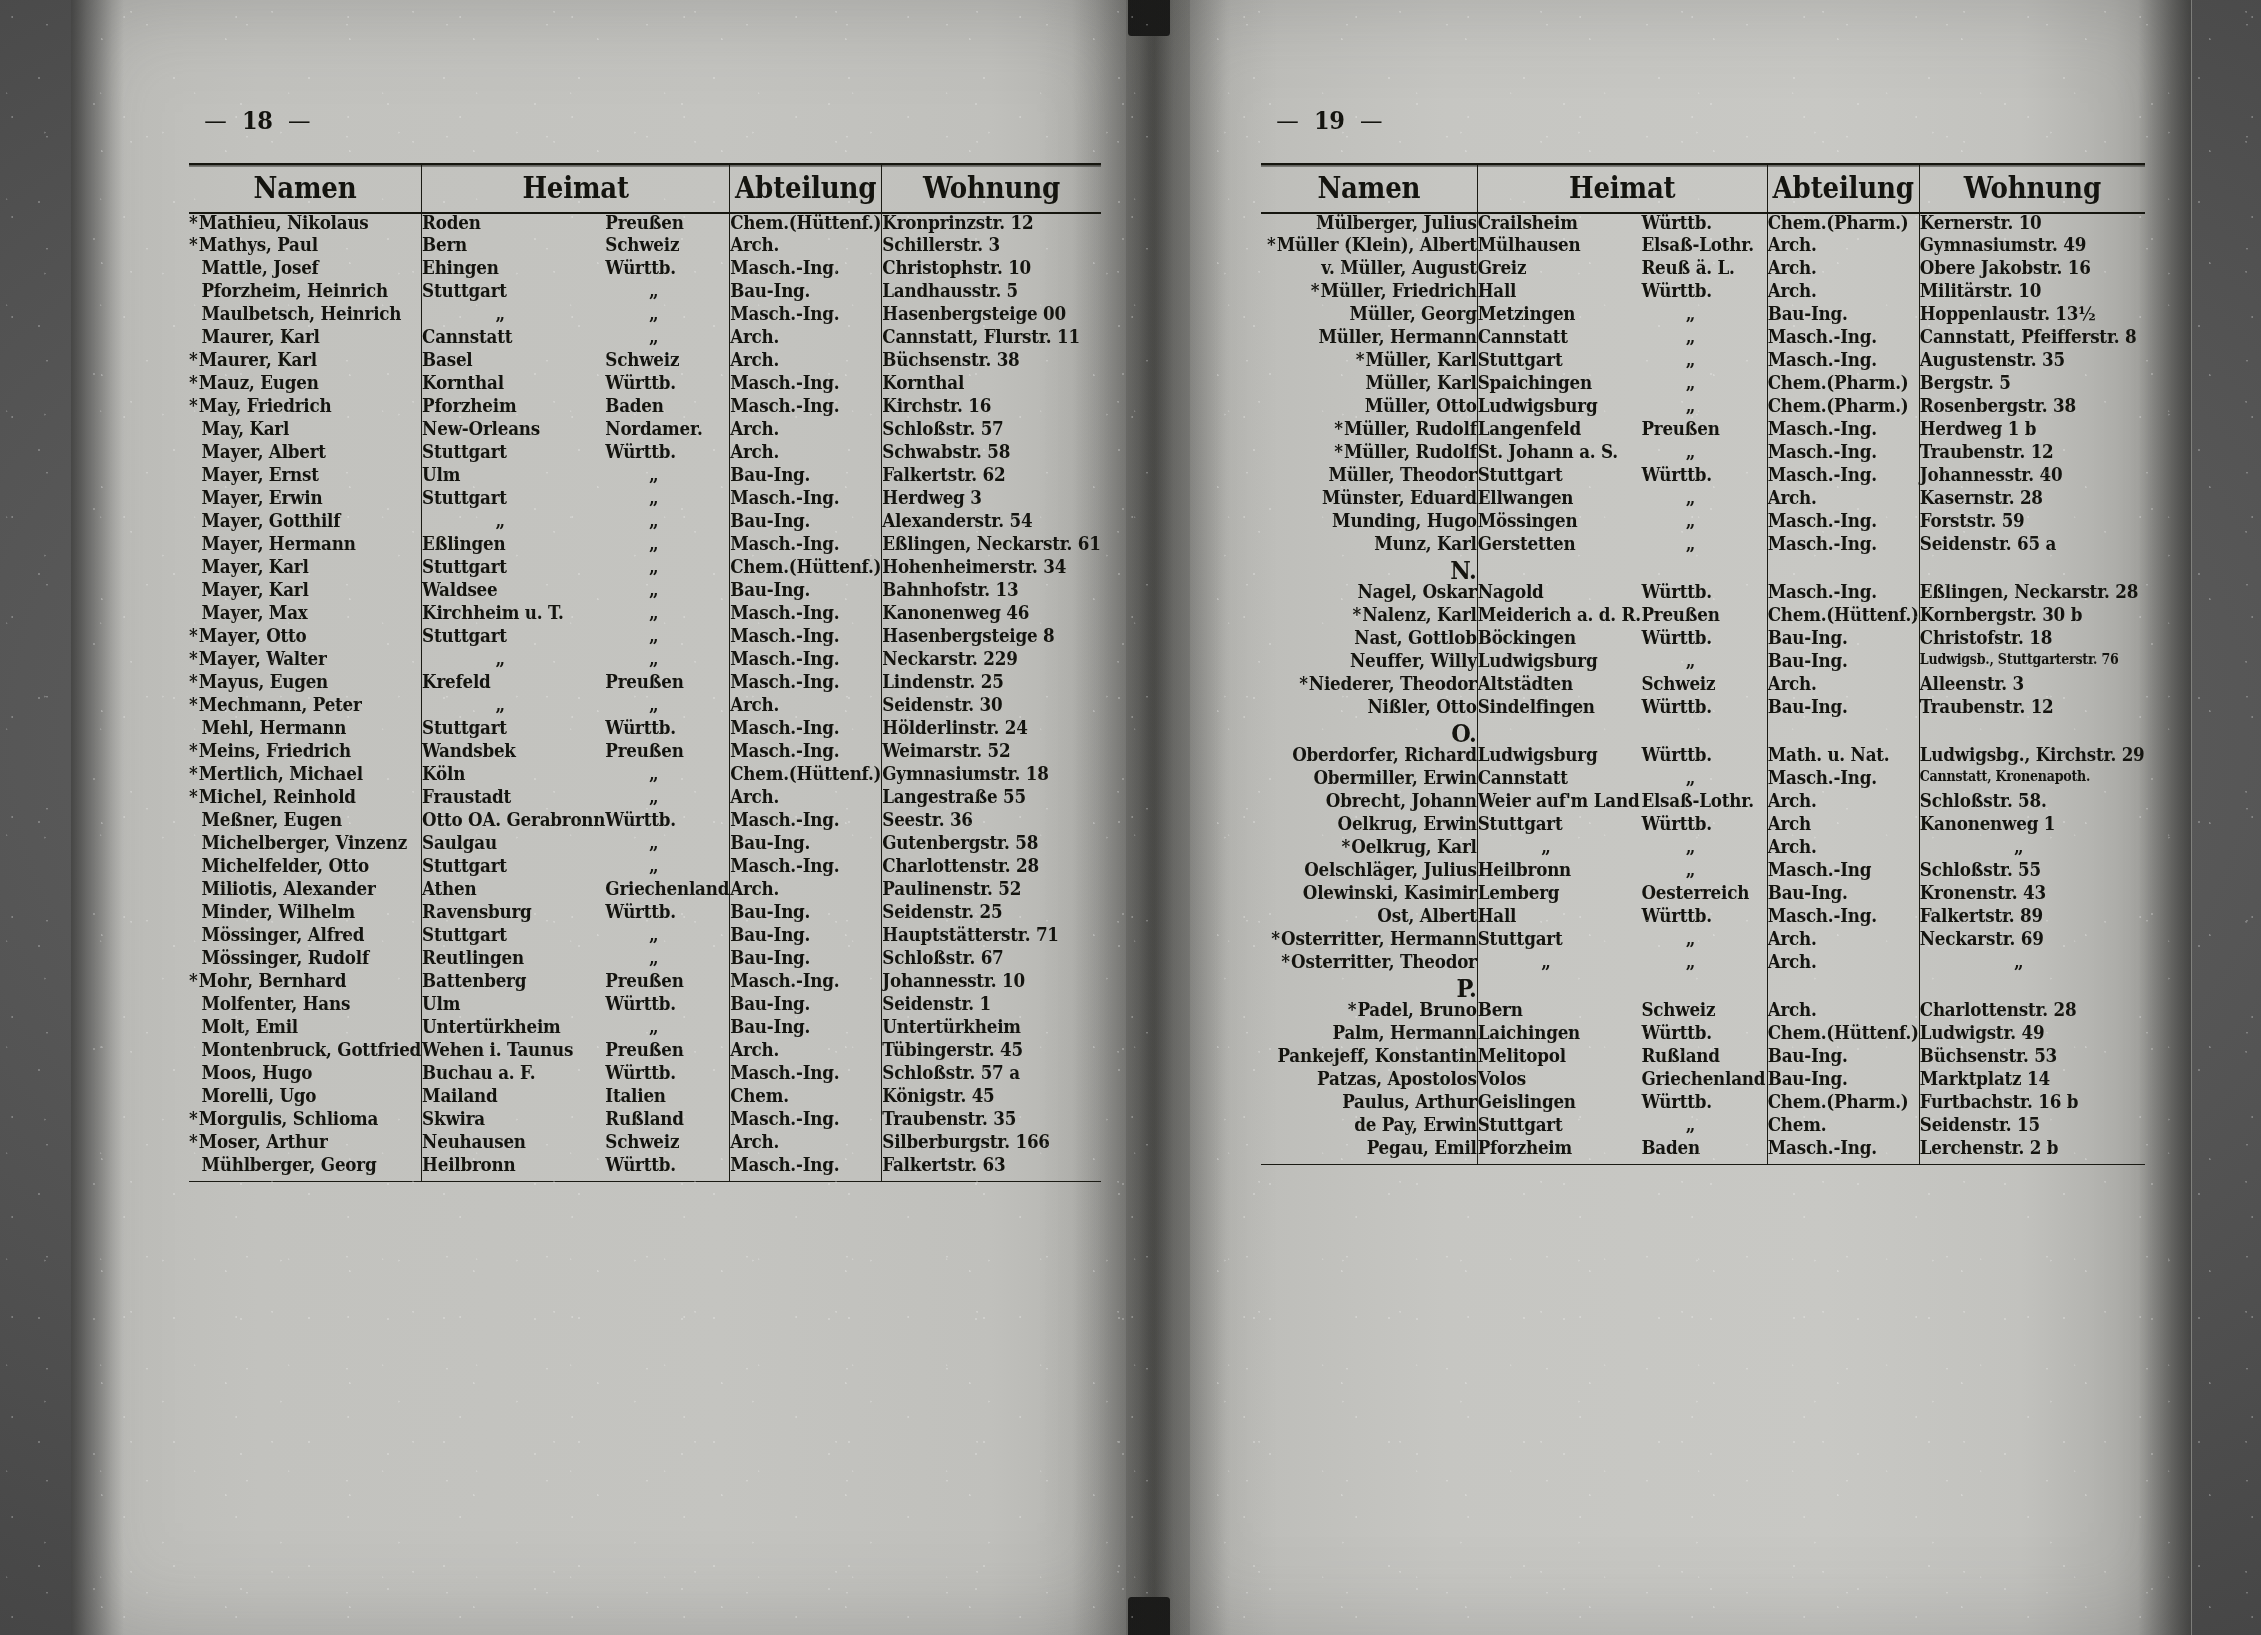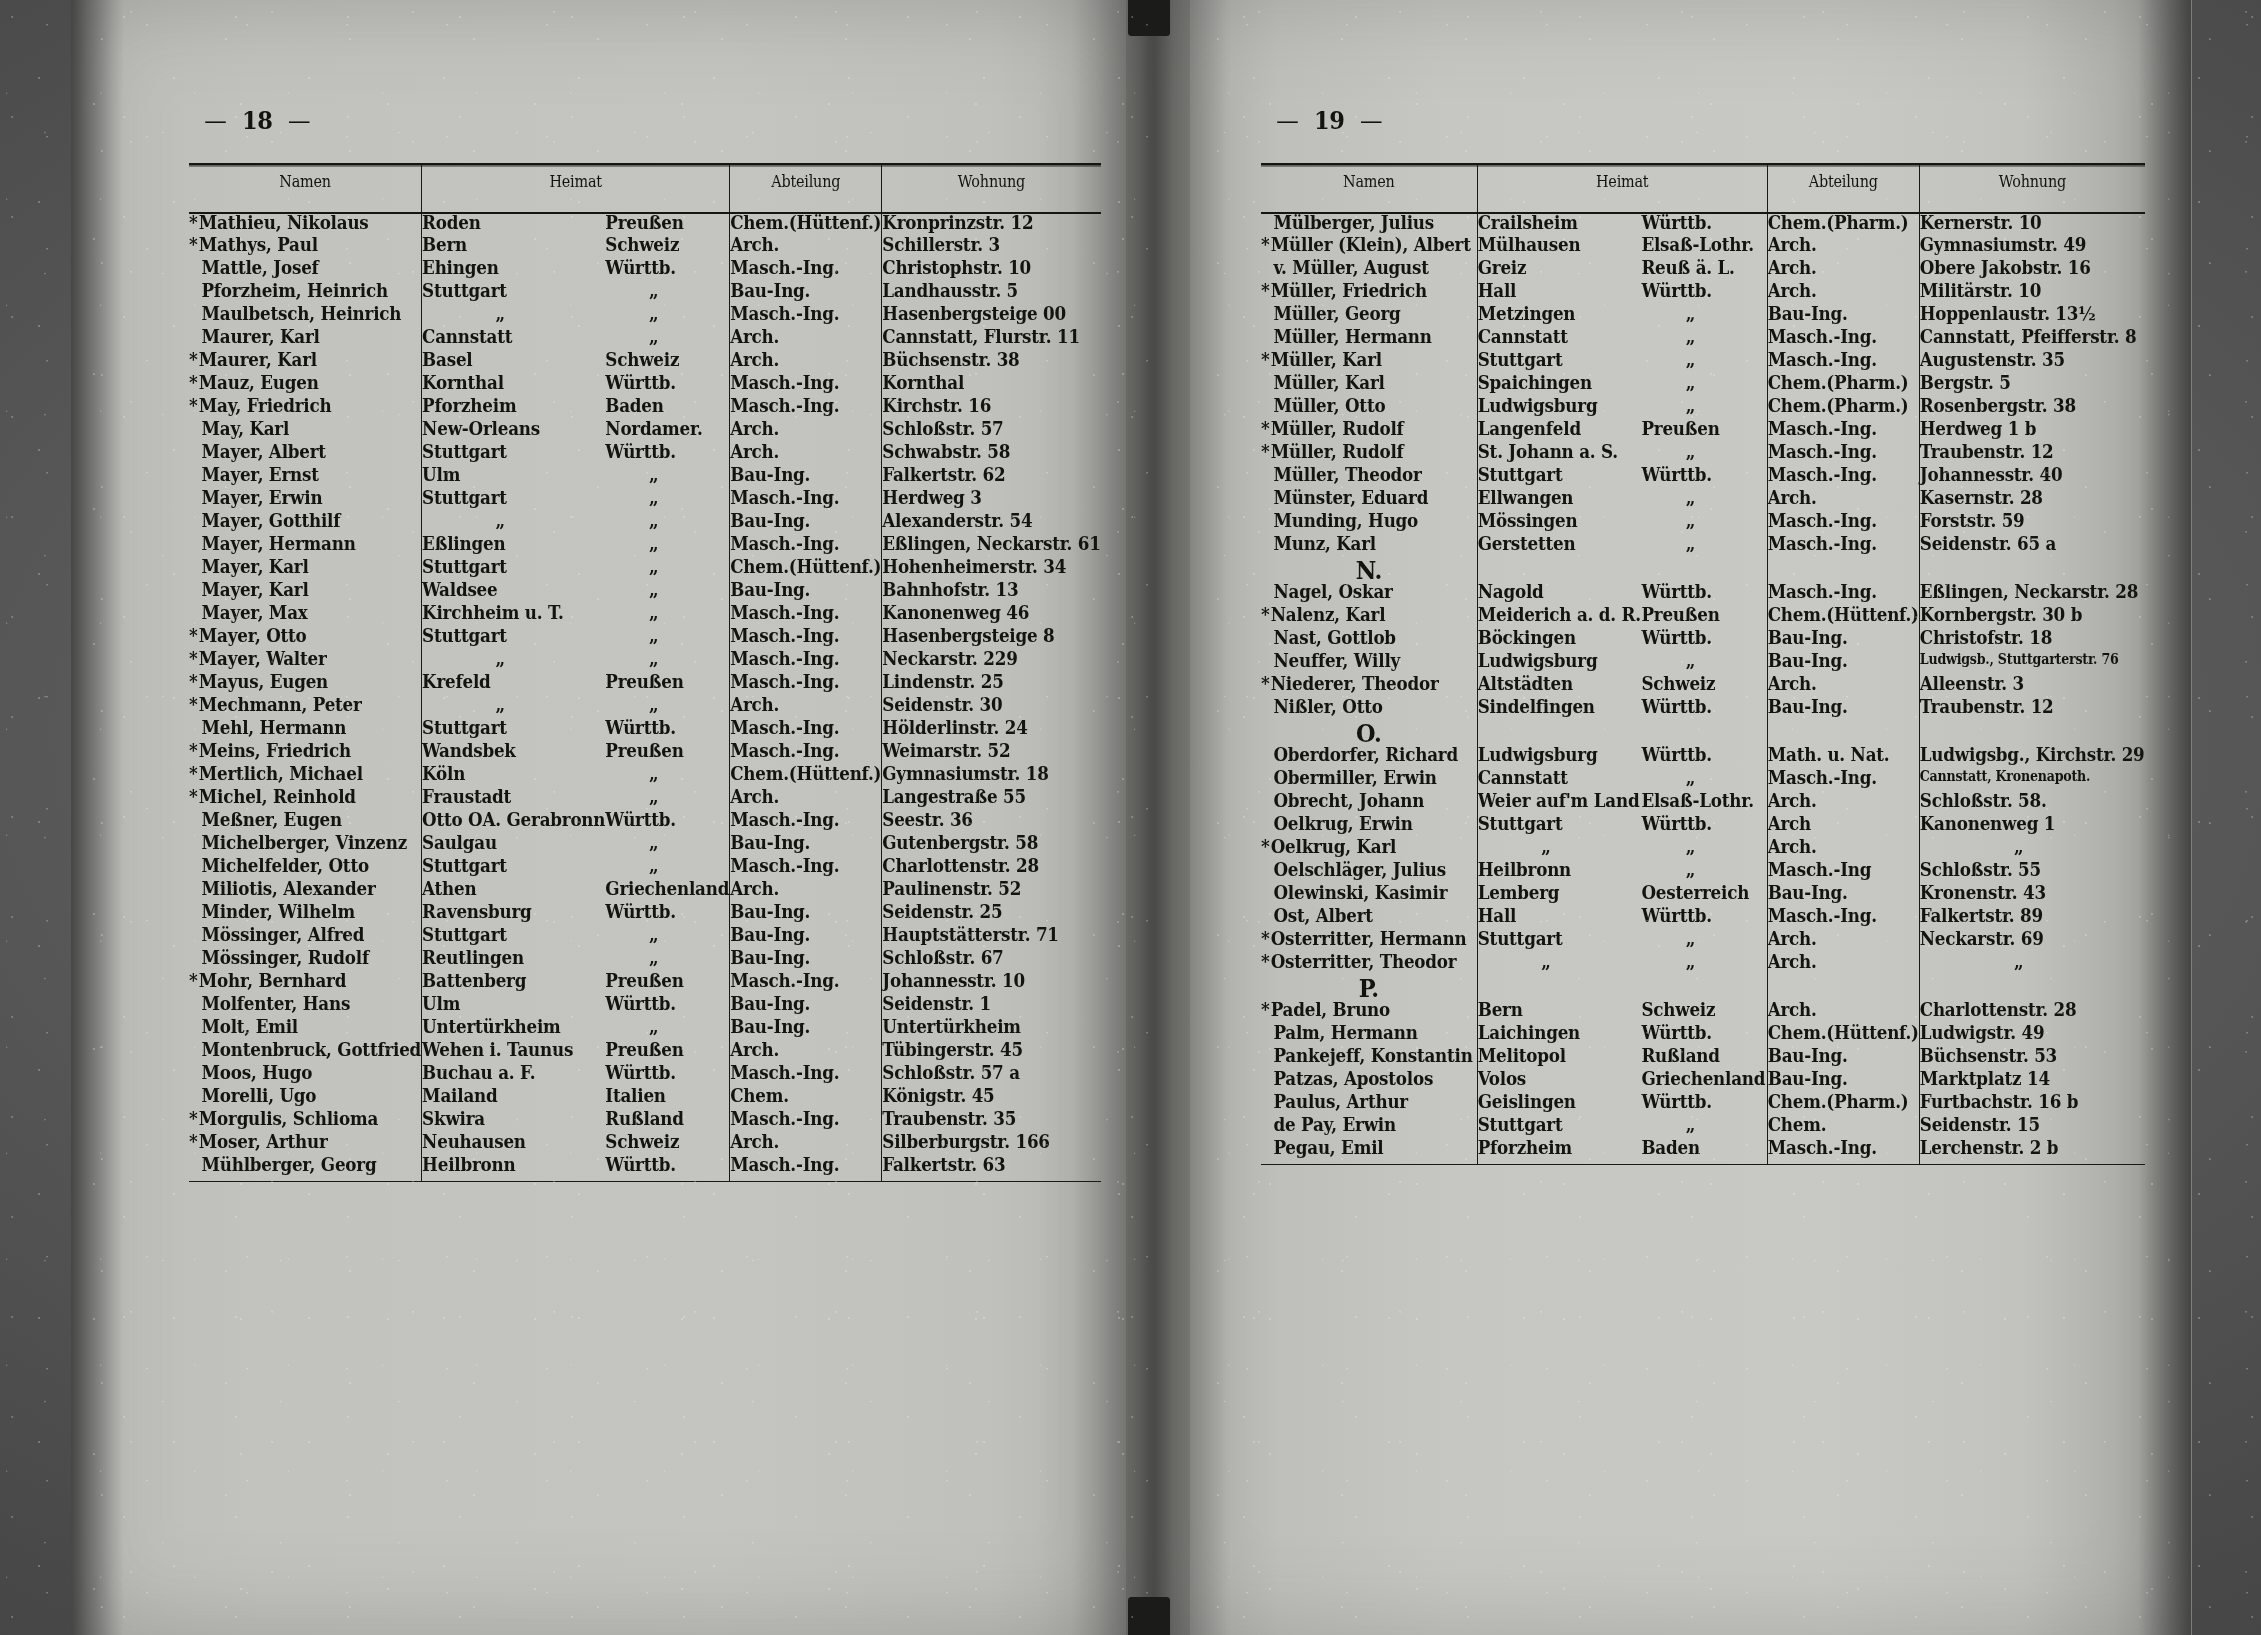--- a/index.html
+++ b/index.html
@@ -127,22 +127,22 @@
     line-height: 1;
   }
   table.reg th, table.reg td {
     padding: 0;
     vertical-align: top;
   }
 
   
   thead tr.hrow th {
     height: 49px;
-    font-weight: 400;
-    font-size: 16px;
+    font-weight: 700;
+    font-size: 29px;
     border-top: 2.9px solid #16160f;
     border-bottom: 2.4px solid #16160f;
     padding-top: 9.4px;
     box-sizing: border-box;
   }
   thead tr.hrow th.dbl { box-shadow: inset 0 3.5px 0 -1.8px rgba(20,20,15,.55); }
 
   
   .vr { border-left: 1.8px solid #1a1a13; }
 
@@ -154,21 +154,21 @@
     padding-right: 4.7px;
     box-sizing: border-box;
   }
   td.c-name   { width: 312px; padding-left: 3.5px; }
   td.c-heimat { width: 177px; }
   td.c-land   { width: 159px; }
   td.c-abt    { width: 141px; }
   td.c-wohn   { width: 224px; padding-left: 10.6px; }
 
   
-  #page-right td.c-name   { width: 312px; }
+  #page-right td.c-name   { width: 312px; text-align: right; }
   #page-right td.c-heimat { width: 177px; }
   #page-right td.c-land   { width: 159px; }
   #page-right td.c-abt    { width: 147px; }
   #page-right td.c-wohn   { width: 236px; }
 
   .star { margin-right: 1.2px; }
   .ditto { display: block; text-align: center; padding-right: 27px; letter-spacing: 0; }
   .sect  { text-align: center; font-size: 25px; font-weight: 700; padding-top: 5.9px; }
   .small { font-size: 14px; }
 

